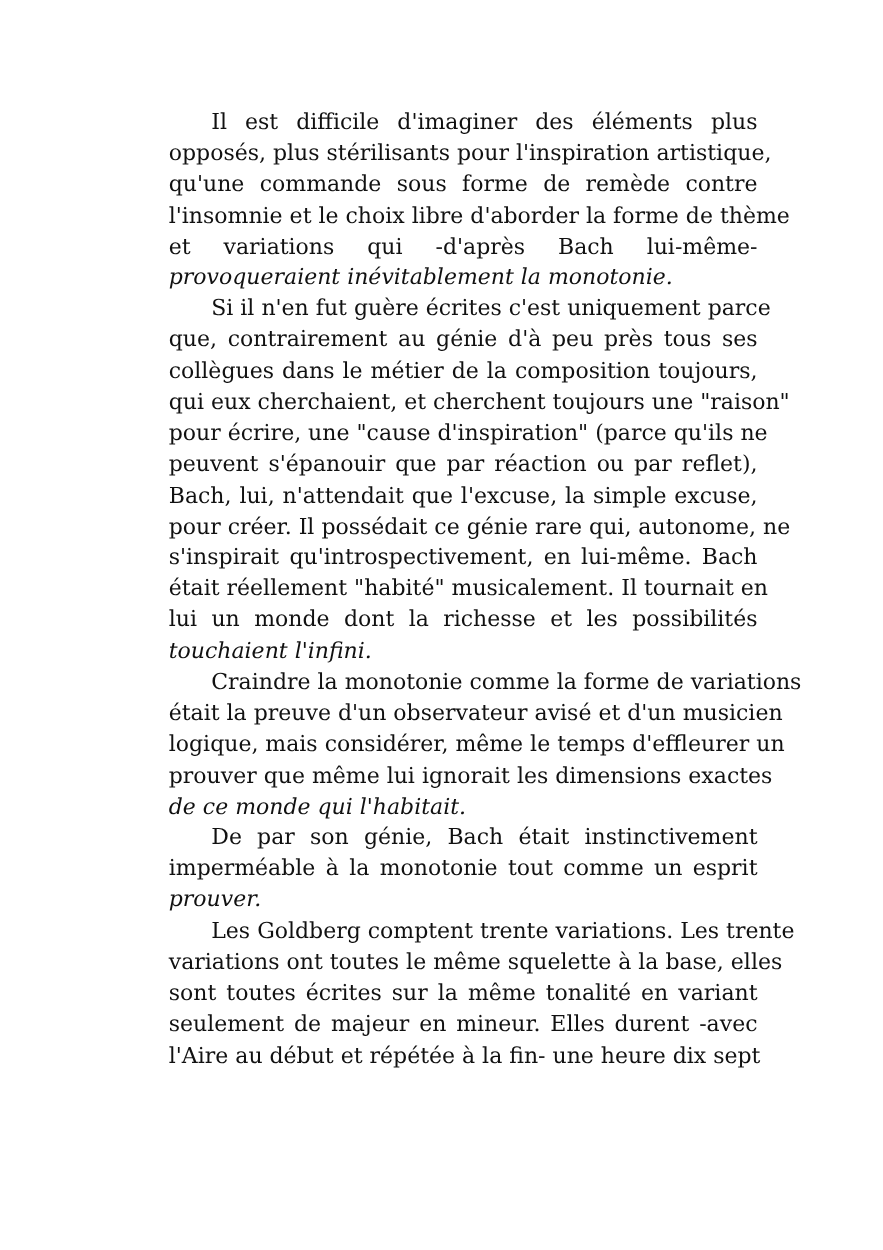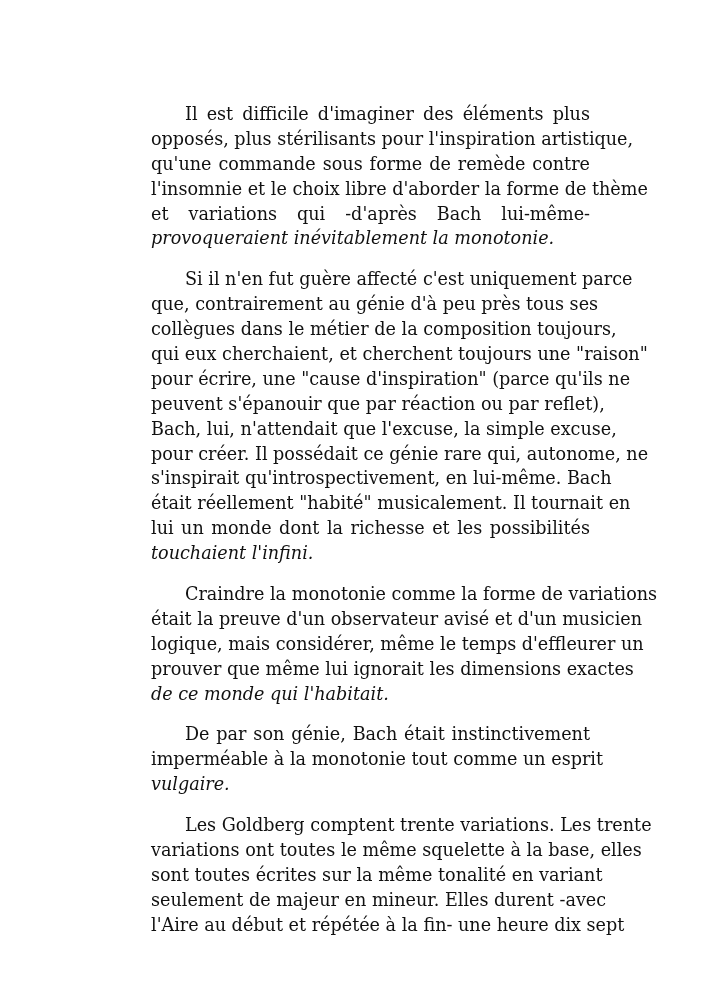--- a/index.html
+++ b/index.html
@@ -8,39 +8,39 @@
     position: absolute;
     left: 101px;
     top: 86px;
     width: 505px;
     font-family: "DejaVu Serif", "Liberation Serif", serif;
     font-size: 17.6px;
     line-height: 24.9px;
     color: #111111;
     text-align: justify;
   }
-  .para { margin: 16px; text-indent: 34px; }
+  .para { margin: 0; text-indent: 34px; }
   .line { display: block; text-align: justify; text-align-last: justify; white-space: nowrap; height: 24.9px; overflow: visible; }
   .line.last { text-align-last: left; font-style: italic; }
   .line.indent { padding-left: 34px; }
 </style>
 </head>
 <body>
 
 <div class="page">
   <div class="para">
     <span class="line indent">Il est difficile d'imaginer des éléments plus</span>
     <span class="line">opposés, plus stérilisants pour l'inspiration artistique,</span>
     <span class="line">qu'une commande sous forme de remède contre</span>
     <span class="line">l'insomnie et le choix libre d'aborder la forme de thème</span>
     <span class="line">et variations qui -d'après Bach lui-même-</span>
     <span class="line last">provoqueraient inévitablement la monotonie.</span>
   </div>
   <div class="para">
-    <span class="line indent">Si il n'en fut guère affecté c'est uniquement parce</span>
+    <span class="line indent">Si il n'en fut guère écrites c'est uniquement parce</span>
     <span class="line">que, contrairement au génie d'à peu près tous ses</span>
     <span class="line">collègues dans le métier de la composition toujours,</span>
     <span class="line">qui eux cherchaient, et cherchent toujours une "raison"</span>
     <span class="line">pour écrire, une "cause d'inspiration" (parce qu'ils ne</span>
     <span class="line">peuvent s'épanouir que par réaction ou par reflet),</span>
     <span class="line">Bach, lui, n'attendait que l'excuse, la simple excuse,</span>
     <span class="line">pour créer. Il possédait ce génie rare qui, autonome, ne</span>
     <span class="line">s'inspirait qu'introspectivement, en lui-même. Bach</span>
     <span class="line">était réellement "habité" musicalement. Il tournait en</span>
     <span class="line">lui un monde dont la richesse et les possibilités</span>
@@ -49,21 +49,21 @@
   <div class="para">
     <span class="line indent">Craindre la monotonie comme la forme de variations</span>
     <span class="line">était la preuve d'un observateur avisé et d'un musicien</span>
     <span class="line">logique, mais considérer, même le temps d'effleurer un</span>
     <span class="line">prouver que même lui ignorait les dimensions exactes</span>
     <span class="line last">de ce monde qui l'habitait.</span>
   </div>
   <div class="para">
     <span class="line indent">De par son génie, Bach était instinctivement</span>
     <span class="line">imperméable à la monotonie tout comme un esprit</span>
-    <span class="line last">vulgaire.</span>
+    <span class="line last">prouver.</span>
   </div>
   <div class="para">
     <span class="line indent">Les Goldberg comptent trente variations. Les trente</span>
     <span class="line">variations ont toutes le même squelette à la base, elles</span>
     <span class="line">sont toutes écrites sur la même tonalité en variant</span>
     <span class="line">seulement de majeur en mineur. Elles durent -avec</span>
     <span class="line">l'Aire au début et répétée à la fin- une heure dix sept</span>
   </div>
 </div>
 

